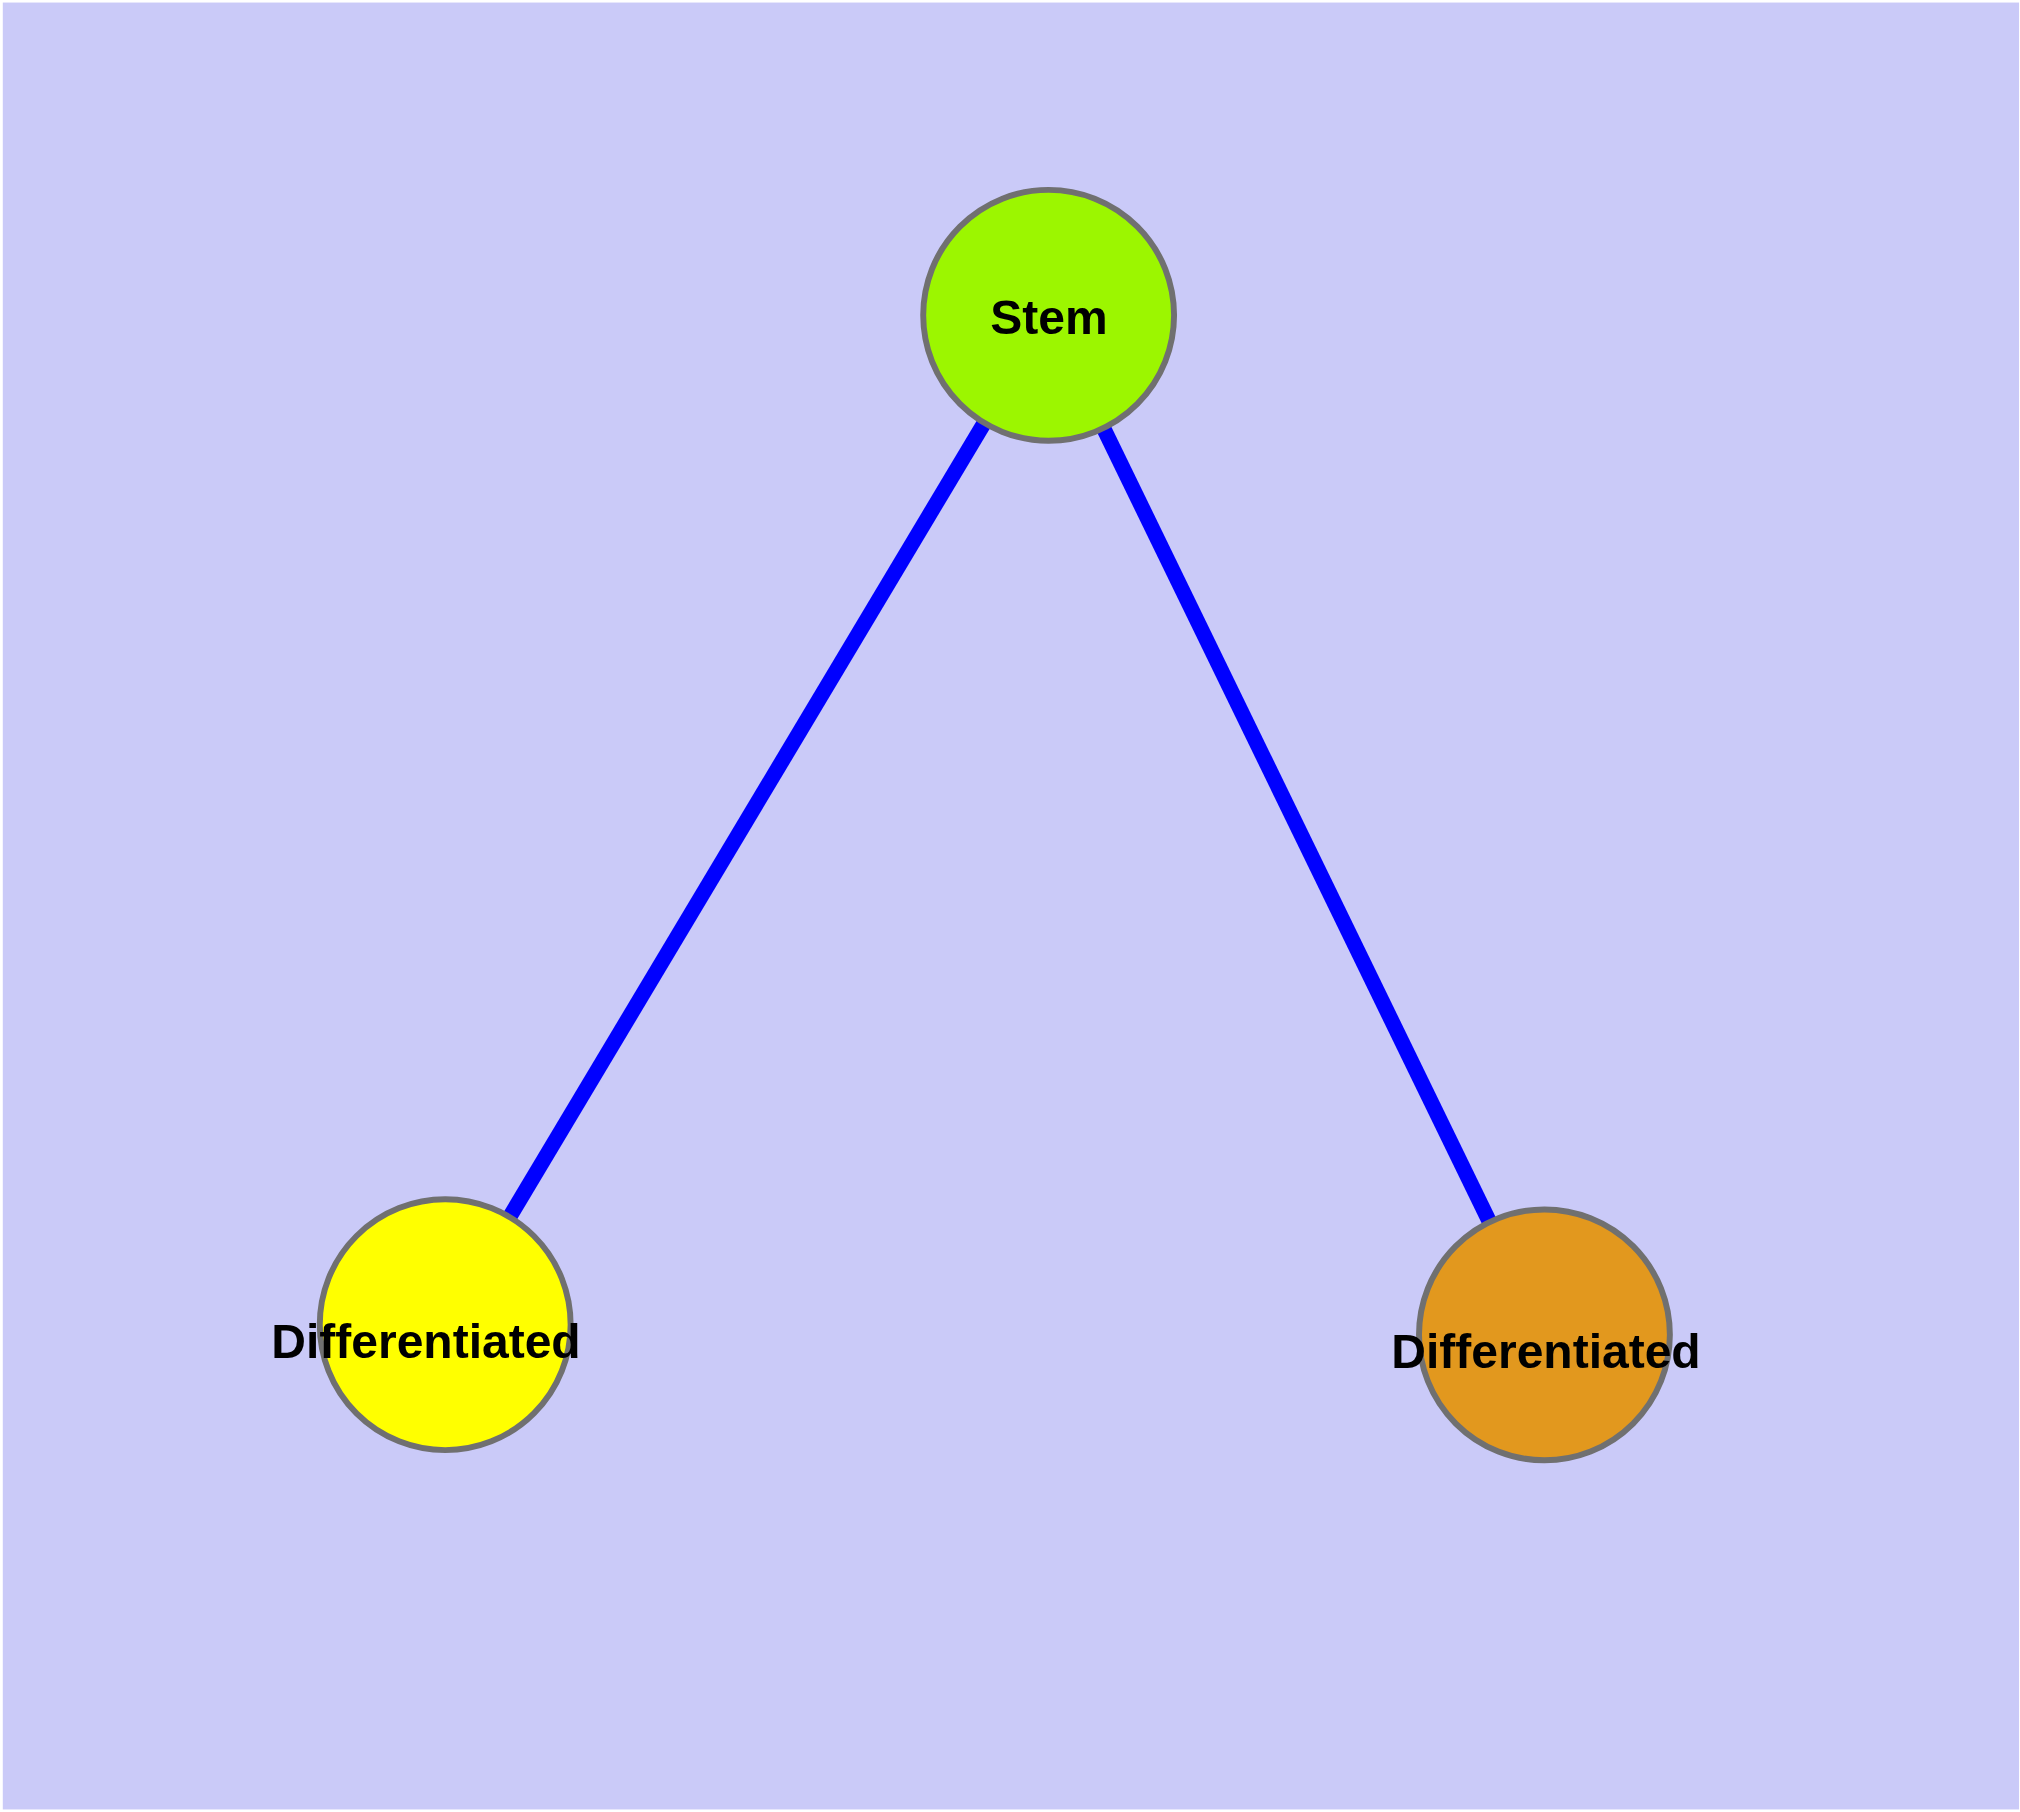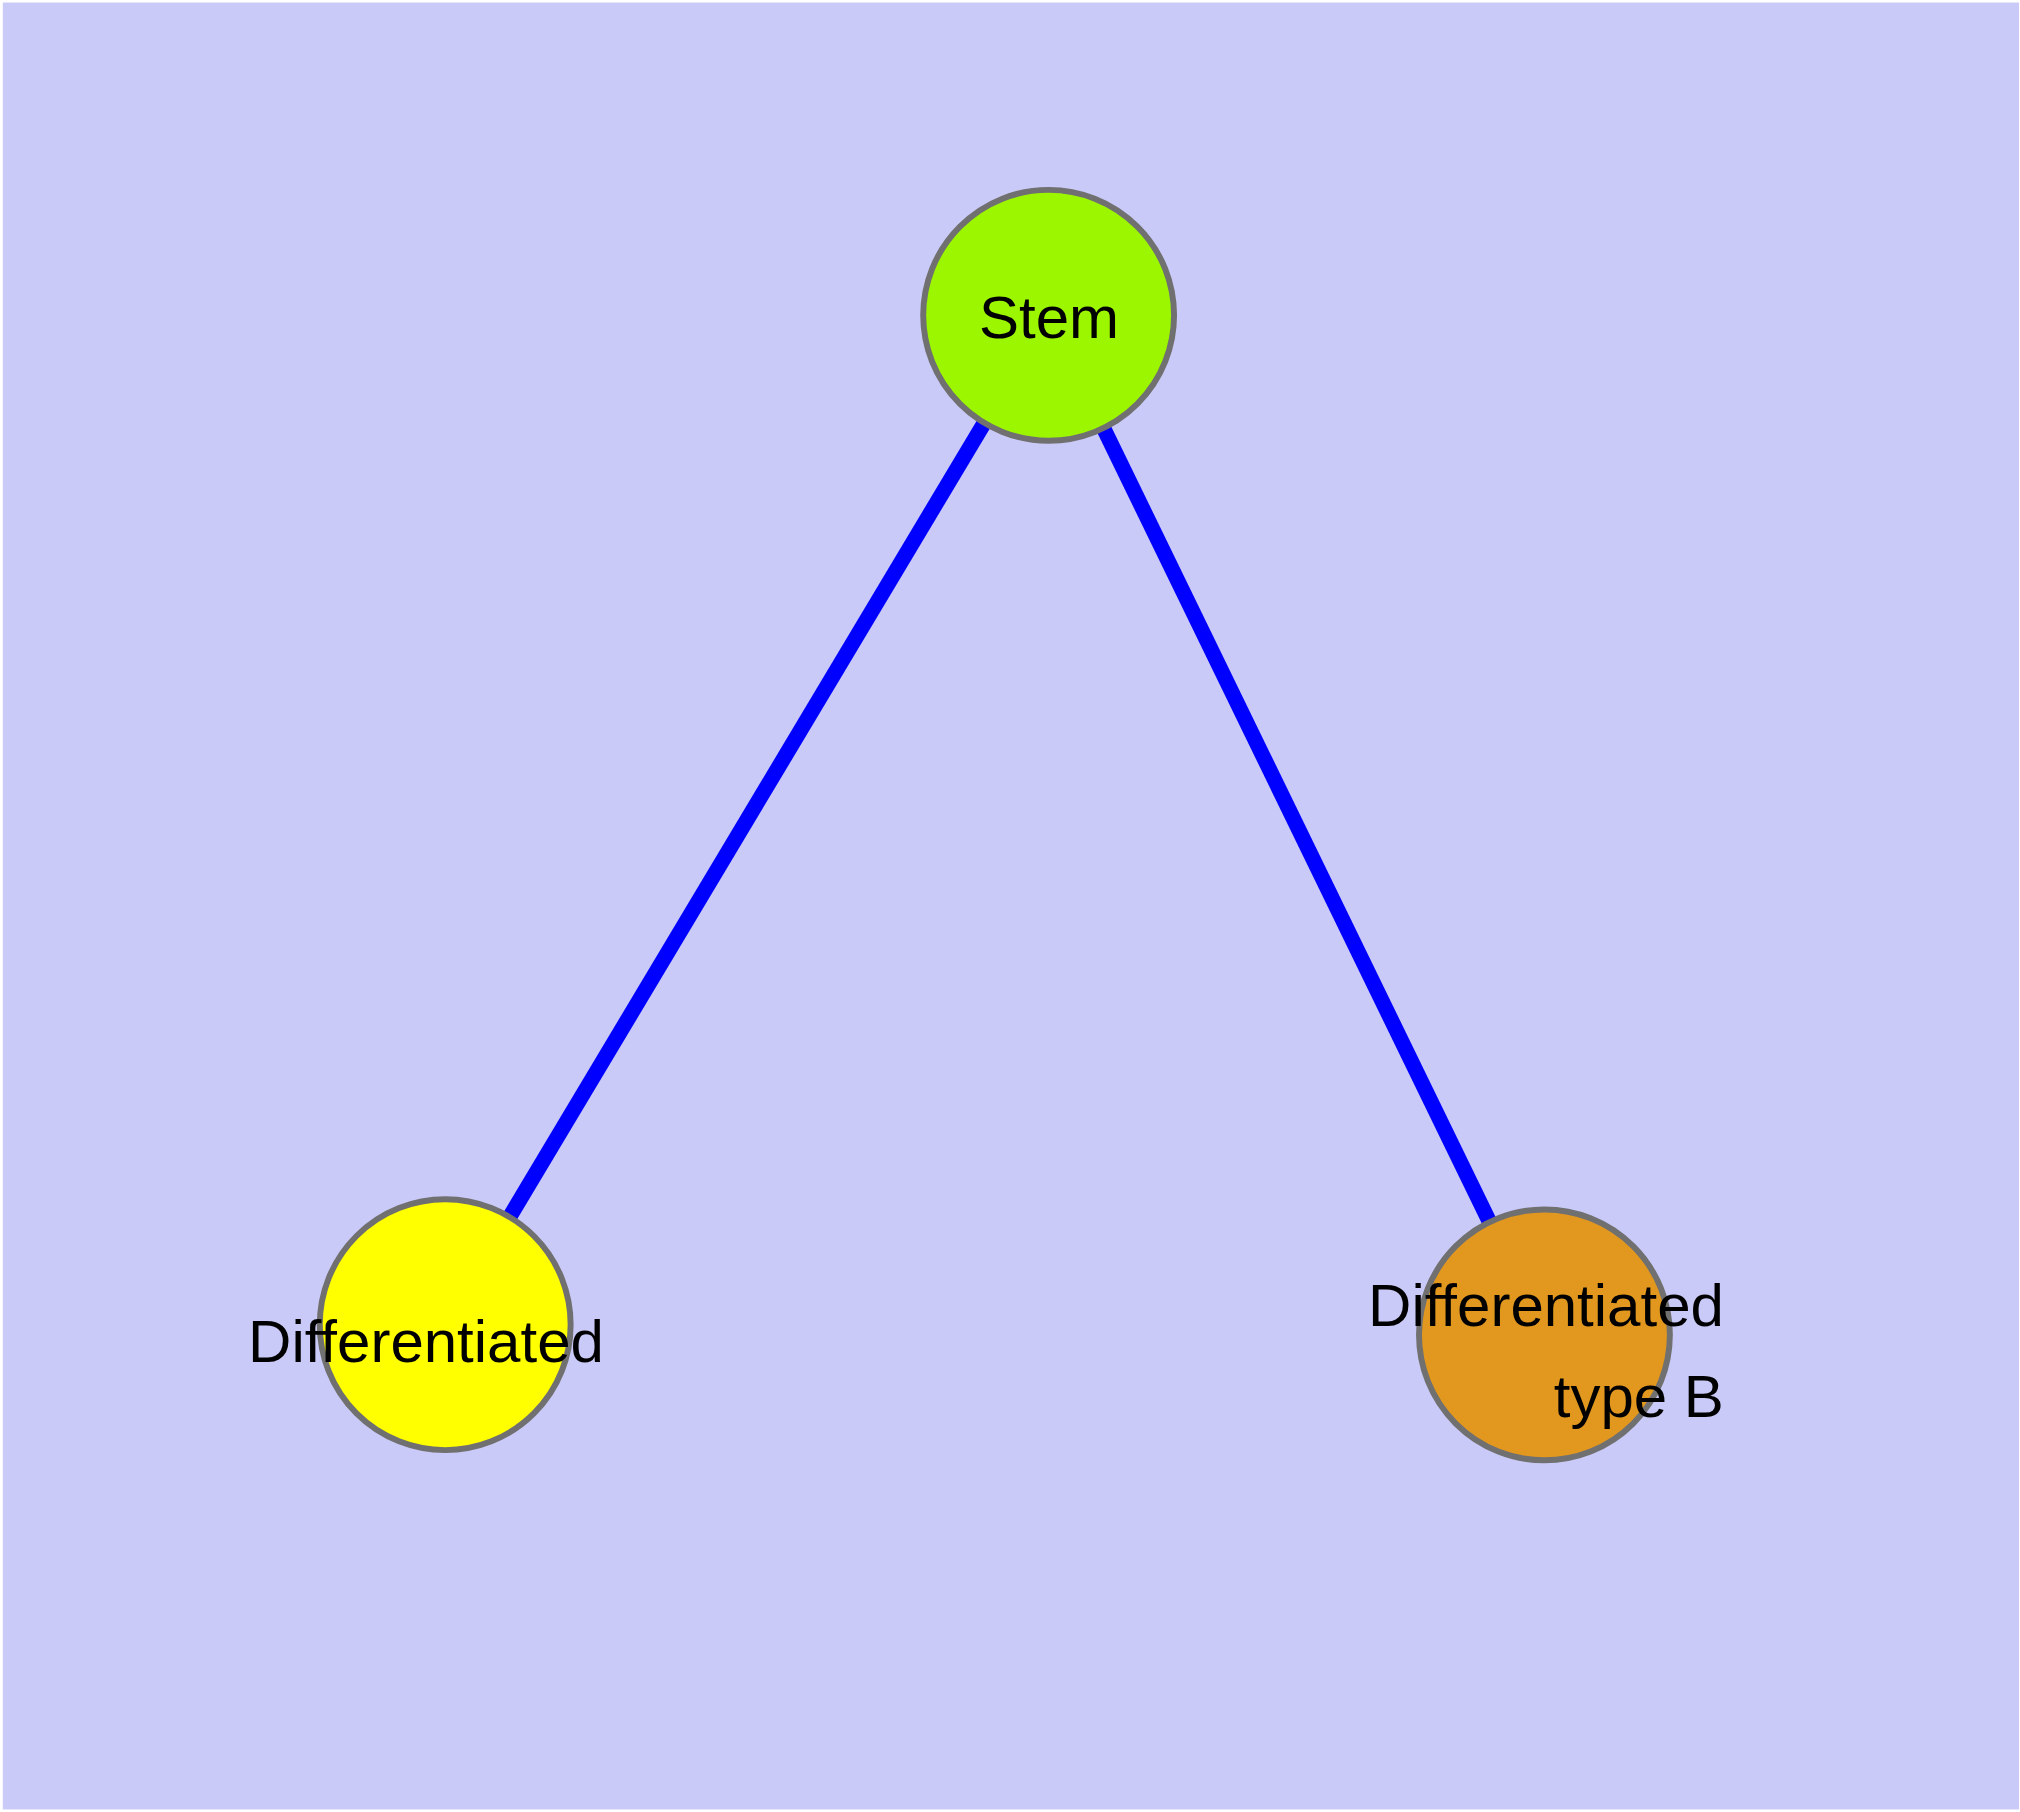--- a/index.html
+++ b/index.html
@@ -18,23 +18,23 @@
   }
   svg.diagram {
     position: absolute;
     left: 0;
     top: 0;
     display: block;
   }
   .node-label {
     position: absolute;
     transform: translate(-50%, -50%);
-    text-align: right;
-    font-weight: normal;
-    font-size: 60px;
+    text-align: center;
+    font-weight: bold;
+    font-size: 48px;
     line-height: 91px;
     color: #000000;
     white-space: nowrap;
     letter-spacing: 0px;
   }
 </style>
 </head>
 <body>
 
 <div class="stage">
@@ -57,17 +57,16 @@
   <div class="node-label" style="left:1049px; top:317px;">
     <div>Stem</div>
   </div>
 
   <div class="node-label" style="left:426px; top:1341px;">
     <div>Differentiated</div>
   </div>
 
   <div class="node-label" style="left:1546px; top:1351px;">
     <div>Differentiated</div>
-    <div>type B</div>
   </div>
 
 </div>
 
 
 </body></html>

